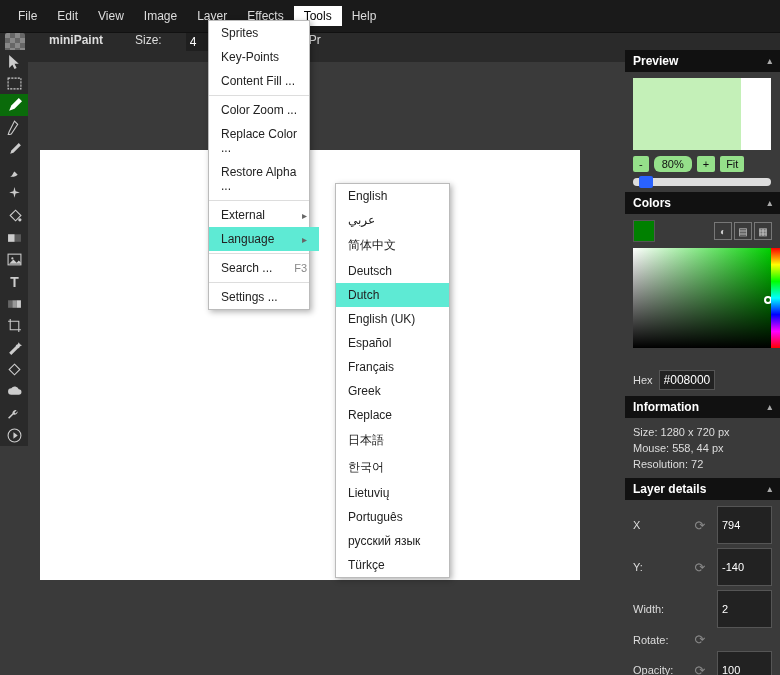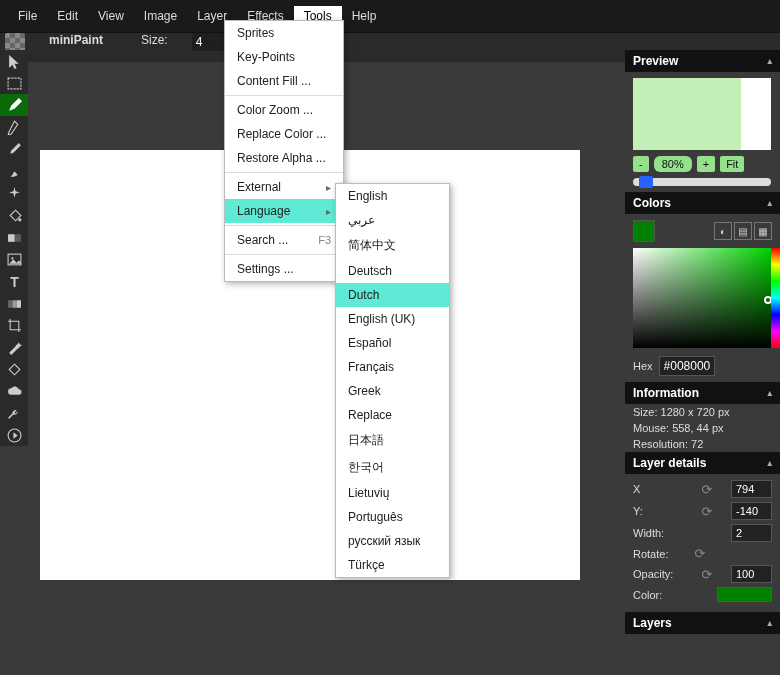--- a/index.html
+++ b/index.html
@@ -3,21 +3,21 @@
 <meta charset="utf-8">
 <style>
 * { margin:0; padding:0; box-sizing:border-box; font-family:Arial,Helvetica,sans-serif; }
 body { background:#3a3a3a; color:#ddd; width:780px; height:675px; overflow:hidden; position:relative; }
 .menubar { background:#1a1a1a; height:20px; display:flex; align-items:center; padding:16px 8px; font-size:12px; }
 .menubar span { padding:3px 10px; cursor:pointer; }
 .menubar span.open { background:#fff; color:#000; }
 .toolbar { background:#2a2a2a; height:30px; display:flex; align-items:flex-start; padding:0 5px; gap:24px; font-size:12px; border-top:1px solid #111; }
 .toolbar .logo { width:20px; height:20px; background:repeating-conic-gradient(#666 0 25%,#888 0 50%) 50%/10px 10px; border-radius:2px; }
 .toolbar .brand { font-weight:bold; margin-right:8px; }
-.toolbar .szlbl { margin-left:6px; }
+.toolbar .szlbl { }
 .toolbar input.size { width:40px; background:#1f1f1f; color:#fff; border:none; padding:2px 4px; font-size:12px; }
 .toolbar .spin { display:flex; flex-direction:column; font-size:7px; line-height:7px; color:#aaa; margin-left:2px; }
 .toolbar .tab { display:flex; align-items:center; gap:6px; margin-left:10px; }
 .toolbar .tab .close { font-size:12px; color:#ccc; }
 .sidebar { position:absolute; left:0; top:50px; width:28px; background:#2a2a2a; }
 .sidebar .tool { width:28px; height:22px; display:flex; align-items:center; justify-content:center; color:#ccc; cursor:pointer; }
 .sidebar .tool.active { background:#0a6b0a; color:#fff; }
 .sidebar .tool svg { width:15px; height:15px; }
 .canvas { position:absolute; left:40px; top:150px; width:540px; height:430px; background:#fff; }
 .rightpanel { position:absolute; right:0; top:50px; width:155px; background:#3a3a3a; display:flex; flex-direction:column; font-size:11px; }
@@ -32,36 +32,36 @@
 .zoomslider { width:138px; height:8px; background:#ddd; border-radius:4px; margin-top:6px; position:relative; }
 .zoomslider .hnd { position:absolute; left:6px; top:-2px; width:14px; height:12px; background:#2962ff; border-radius:2px; }
 .colors { padding:6px 8px; }
 .colors .toprow { display:flex; justify-content:space-between; align-items:center; }
 .colors .swatch { width:22px; height:22px; background:#008000; border:1px solid #555; }
 .colors .cmode { display:flex; gap:2px; }
 .colors .cmode .mb { width:18px; height:18px; border:1px solid #777; color:#ccc; font-size:10px; display:flex; align-items:center; justify-content:center; cursor:pointer; }
 .picker { position:relative; width:138px; height:100px; margin-top:6px; background:linear-gradient(to top,#000,transparent),linear-gradient(to right,#fff,#00d000); }
 .picker .ring { position:absolute; right:-1px; top:48px; width:8px; height:8px; border:2px solid #fff; border-radius:50%; }
 .hue { position:absolute; right:-12px; top:0; width:12px; height:100px; background:linear-gradient(to bottom,red,yellow,lime,cyan,blue,magenta,red); }
-.hexrow { display:flex; margin-top:8px; gap:6px; align-items:center; }
+.hexrow { display:flex; margin-top:22px; gap:6px; align-items:center; }
 .hexrow input { background:#222; border:1px solid #555; color:#fff; width:56px; padding:2px 4px; font-size:12px; }
-.info { padding:0 8px; line-height:16px; }
+.info { padding:6px 8px; line-height:16px; }
 .details { padding:6px 8px; }
 .details .row { display:flex; align-items:center; justify-content:space-between; margin-bottom:4px; }
 .details .row label { width:50px; }
-.details .row input { background:#222; border:1px solid #555; color:#fff; width:41px; padding:2px 4px; font-size:11px; }
+.details .row input { background:#222; border:1px solid #555; color:#fff; width:55px; padding:12px 4px; font-size:11px; }
 .details .ref { color:#888; margin:0 4px; font-size:13px; }
 .details .colbox { width:55px; height:15px; background:#008000; border:1px solid #555; }
 .menu { position:absolute; background:#fff; color:#222; font-size:12px; border:1px solid #bbb; box-shadow:2px 2px 6px rgba(0,0,0,.3); z-index:50; }
 .menu .item { padding:5px 12px; display:flex; justify-content:space-between; align-items:center; cursor:pointer; min-width:110px; }
 .menu .item.hover { background:#5eead4; }
 .menu .sep { height:1px; background:#ddd; margin:2px 0; }
 .menu .arrow { font-size:10px; color:#666; }
 .menu .short { color:#888; font-size:11px; }
-#m1 { left:224px; top:20px; width:120px; }
+#m1 { left:208px; top:20px; width:102px; }
 #m2 { left:335px; top:183px; width:115px; }
 </style>
 </head>
 <body>
 
 <div class="menubar" id="menubar">
     <span>File</span>
     <span>Edit</span>
     <span>View</span>
     <span>Image</span>

